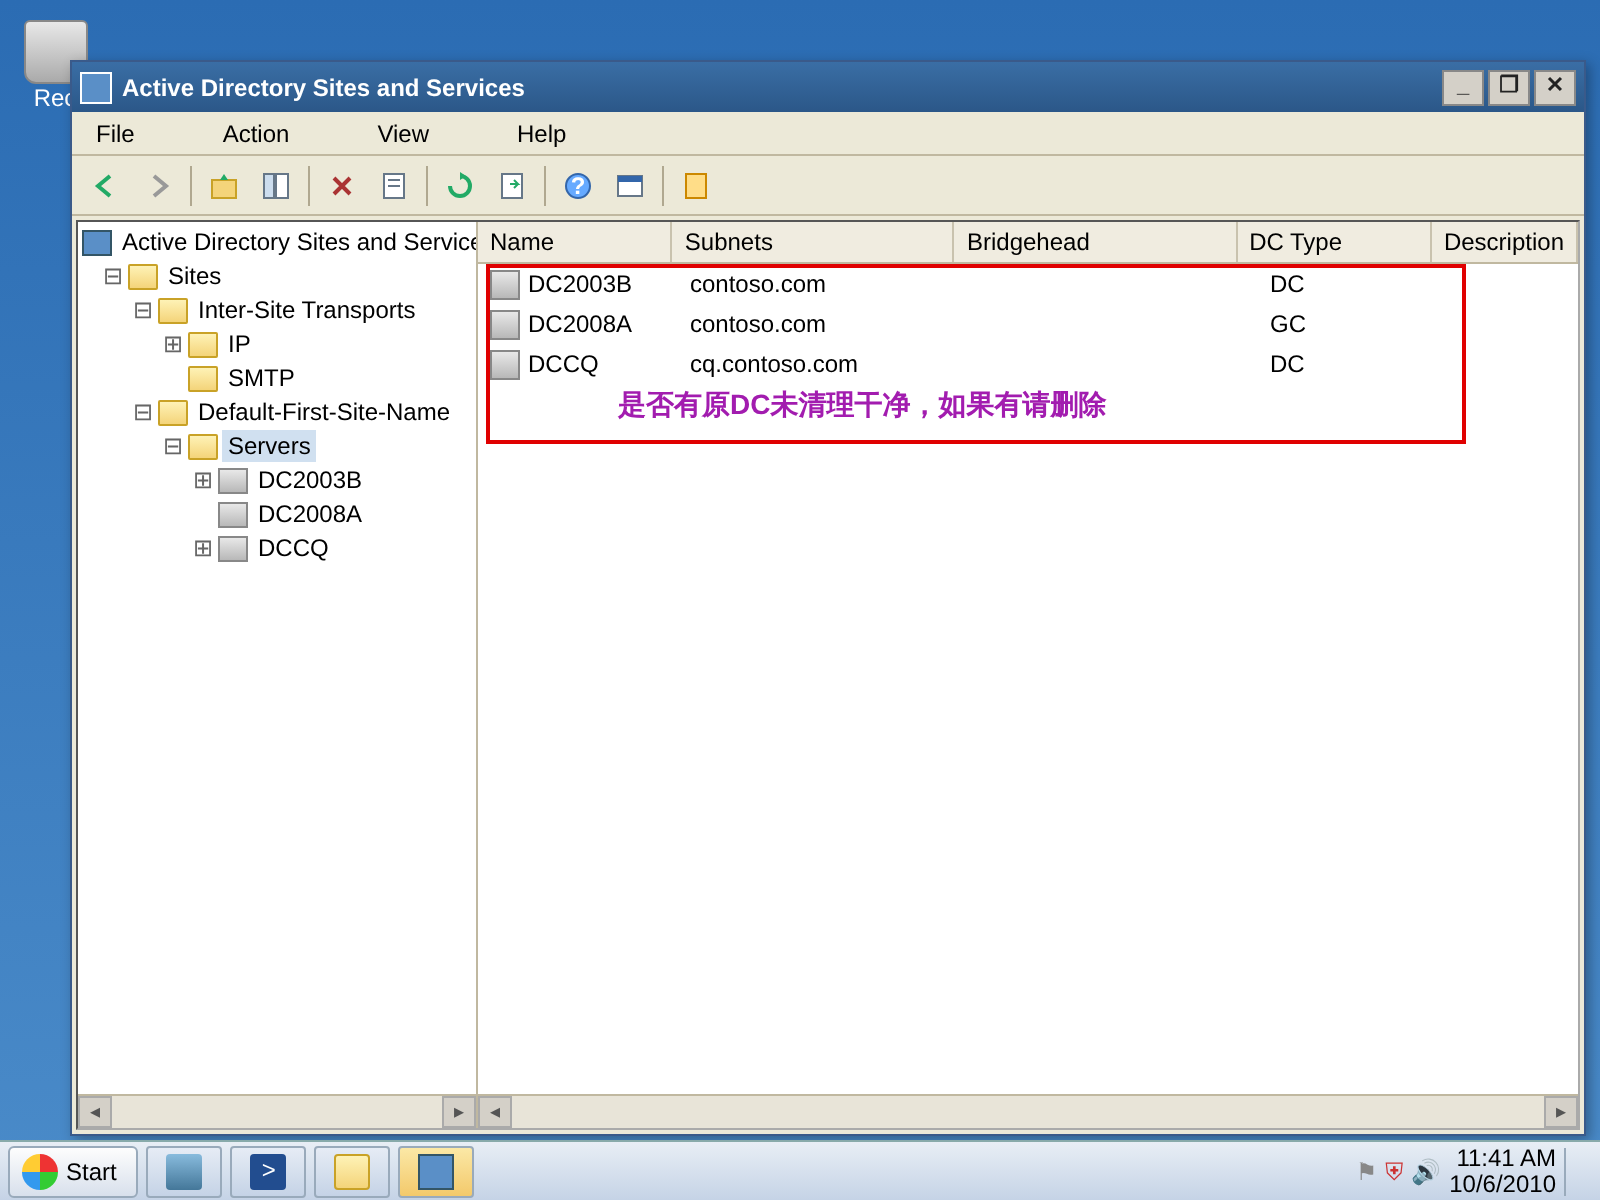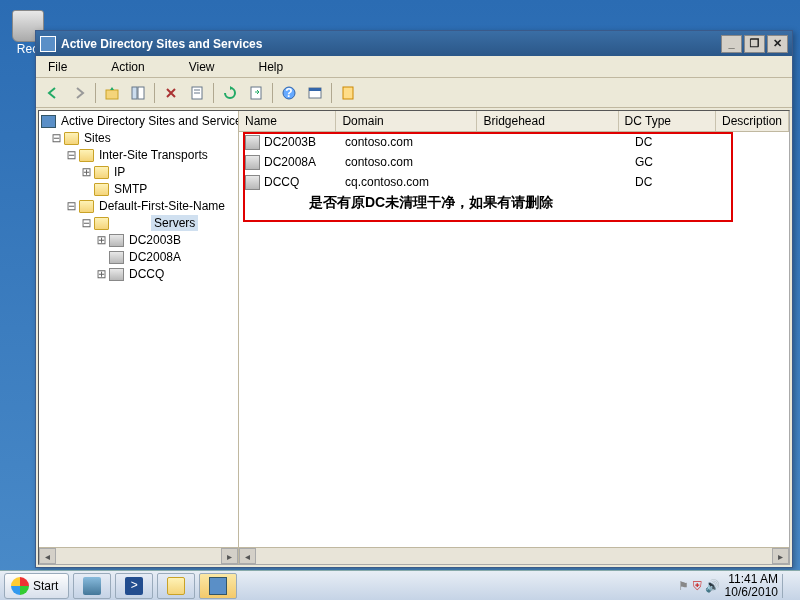--- a/index.html
+++ b/index.html
@@ -20,29 +20,29 @@
 .tree-pane { width: 200px; border-right: 1px solid #c0b8a0; overflow: auto; position: relative; }
 .list-pane { flex: 1; display: flex; flex-direction: column; overflow: hidden; position: relative; }
 .tree { padding: 2px; }
 .tree-node { white-space: nowrap; line-height: 17px; }
 .tree-indent { display: inline-block; width: 15px; text-align: center; color: #666; cursor: pointer; }
 .tree-icon { display: inline-block; width: 15px; height: 13px; vertical-align: middle; margin-right: 2px; }
 .folder { background: linear-gradient(180deg,#fef2b6,#f4d47a); border: 1px solid #c9a227; border-radius: 1px; }
 .server-i { background: linear-gradient(180deg,#e8e8e8,#b8b8b8); border: 1px solid #888; }
 .root-i { background: #5a8fc7; border: 1px solid #356; }
 .tree-label { padding: 1px 3px; cursor: pointer; }
-.tree-label.sel { background: #d0e0f0; margin-left: 40px; }
+.tree-label.sel { background: #d0e0f0; }
 .list-header { display: flex; background: #f0ece0; border-bottom: 1px solid #c0b8a0; align-items: center; }
 .list-header .col { padding: 3px 6px; border-right: 1px solid #c9c2ae; cursor: pointer; text-align: left; }
 .list-body { flex: 1; overflow: auto; position: relative; }
 .list-row { display: flex; line-height: 18px; }
 .list-row .cell { padding: 1px 6px; overflow: hidden; white-space: nowrap; }
 .list-row .cell:first-child::before { content:''; display:inline-block; width:13px; height:13px; background:linear-gradient(180deg,#e8e8e8,#b8b8b8); border:1px solid #888; margin-right:4px; vertical-align:middle; }
 .annotation-box { position: absolute; border: 2px solid #e00000; pointer-events: none; }
-.annotation-text { position: absolute; color: #000000; font-weight: bold; font-size: 14px; font-family: "Microsoft YaHei","SimSun",sans-serif; pointer-events: none; }
+.annotation-text { position: absolute; color: #a21caf; font-weight: bold; font-size: 14px; font-family: "Microsoft YaHei","SimSun",sans-serif; pointer-events: none; }
 .scroll-h { height: 17px; background: #e8e4d8; border-top: 1px solid #c0b8a0; display: flex; }
 .scroll-h .arrow { width: 17px; background: #d4d0c8; border: 1px solid #aaa; cursor: pointer; text-align:center; line-height:15px; font-size:10px; color:#555;}
 .scroll-h .track { flex:1; }
 .tree-scroll-h { position:absolute; bottom:0; left:0; right:0; }
 .taskbar { position: absolute; bottom: 0; left: 0; right: 0; height: 30px; background: linear-gradient(180deg,#e8eef5,#c5d3e6); border-top: 1px solid #8aa; display: flex; align-items: center; padding: 0 4px; }
 .start-btn { height: 26px; padding: 2px 10px 2px 6px; background: linear-gradient(180deg,#fdfdfd,#d8e0ec); border: 1px solid #9ab; border-radius: 3px; cursor: pointer; display:flex; align-items:center; gap:4px; }
 .start-orb { width: 18px; height: 18px; border-radius: 50%; background: conic-gradient(#e33 0 25%,#3c3 25% 50%,#39e 50% 75%,#fc3 75% 100%); }
 .task-icon { width: 38px; height: 26px; margin-left: 4px; background: linear-gradient(180deg,#e6ecf5,#c5d3e6); border: 1px solid #9ab; border-radius: 2px; cursor: pointer; display:flex;align-items:center;justify-content:center; }
 .task-icon .inner { width:18px; height:18px; }
 .tray { margin-left: auto; display: flex; align-items: center; gap: 4px; padding-right: 6px; }
@@ -165,21 +165,21 @@
       <div class="scroll-h tree-scroll-h">
           <div class="arrow">◂</div>
           <div class="track"></div>
           <div class="arrow">▸</div>
         </div>
     </div>
 
     <div class="list-pane">
       <div class="list-header">
         <div class="col" style="width:100px">Name</div>
-        <div class="col" style="width:145px">Domain</div>
+        <div class="col" style="width:145px">Subnets</div>
         <div class="col" style="width:145px">Bridgehead</div>
         <div class="col" style="width:100px">DC Type</div>
         <div class="col" style="flex:1">Description</div>
       </div>
       <div class="list-body">
         <div class="list-row">
           <div class="cell" style="width:100px">DC2003B</div>
           <div class="cell" style="width:145px">contoso.com</div>
           <div class="cell" style="width:145px"></div>
           <div class="cell" style="width:100px">DC</div>

